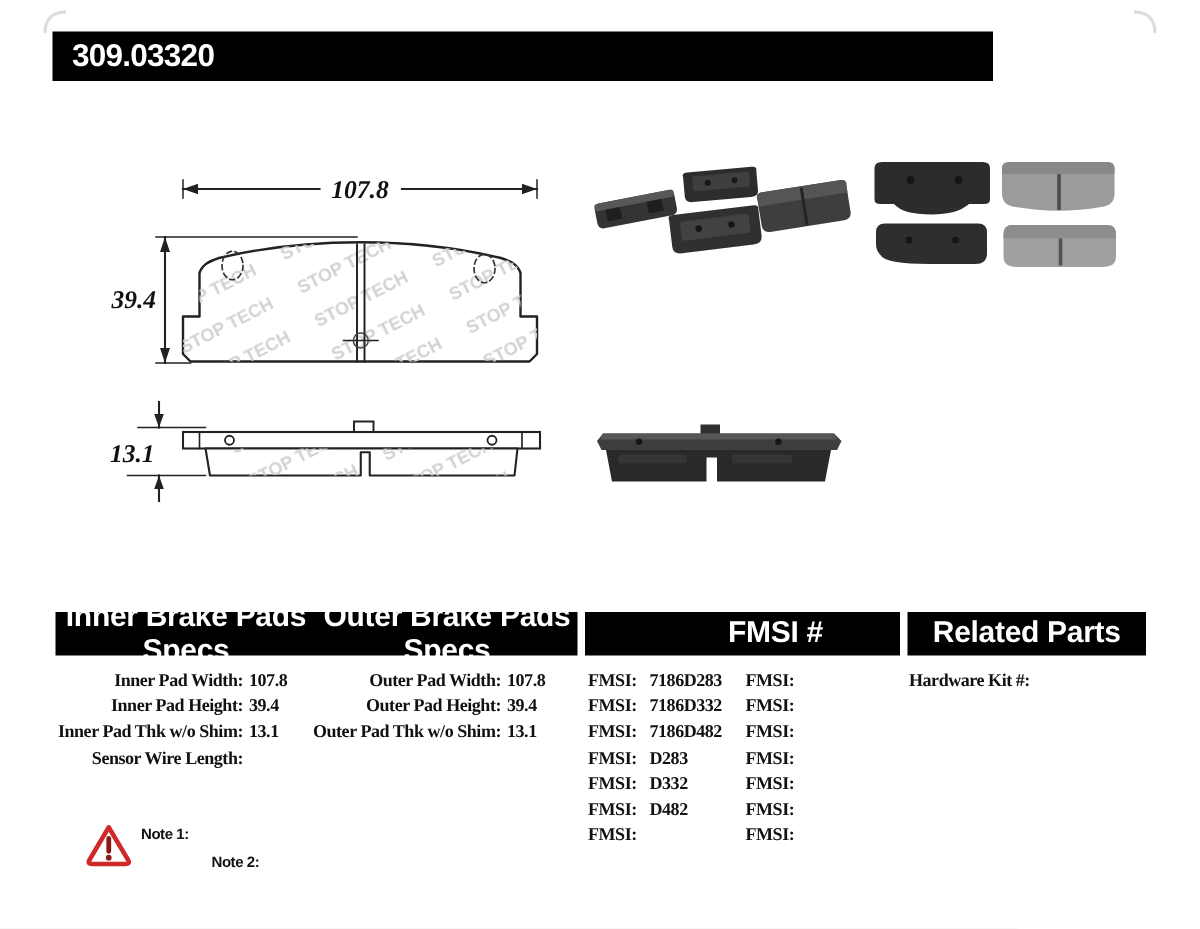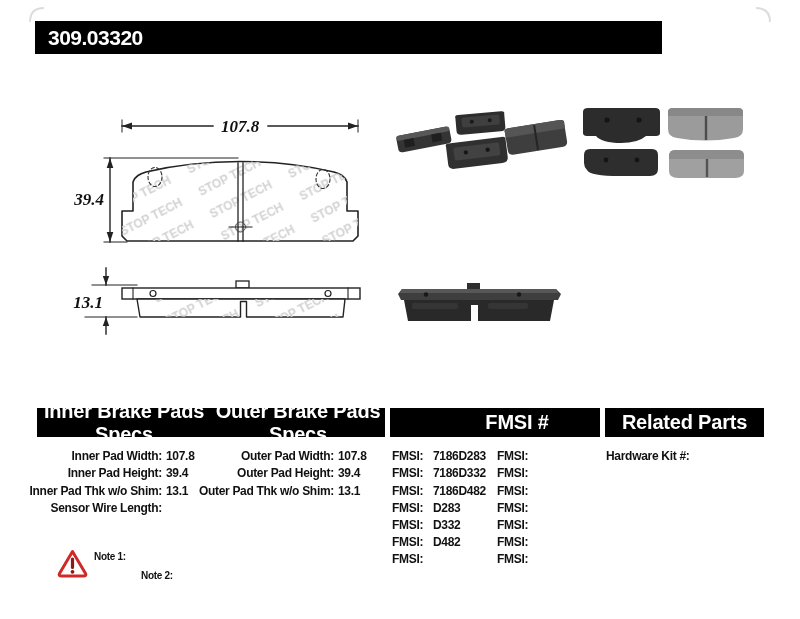--- a/index.html
+++ b/index.html
@@ -22,21 +22,21 @@
     position:absolute; top:408px; height:29px; background:#000; color:#fff;
     display:flex; align-items:center; justify-content:center;
     font-size:20px; font-weight:bold; letter-spacing:-0.2px;
   }
   .hdr1 { left:37px;  width:348px; }
   .hdr1 span { flex:1; text-align:center; }
   .hdr2 { left:390px; width:210px;padding-left:44px; }
   .hdr3 { left:605px; width:159px; }
   
   .col { position:absolute; top:446px; font-size:12px; font-weight:bold; letter-spacing:-0.3px; color:#111; }
-  .srow { display:flex; height:17.2px; align-items:flex-end; white-space:nowrap; }
+  .srow { display:flex; height:17.2px; align-items:flex-start; white-space:nowrap;font-family:Liberation Serif, serif; }
   .lbl { display:flex; justify-content:flex-end; white-space:nowrap; }
   .val { margin-left:4px; white-space:nowrap; }
   .inner { left:28px; }  .inner .lbl { width:134px; }
   .outer { left:200px; } .outer .lbl { width:134px; }
   .fmsiL { left:392px; } .fmsiR { left:497px; }
   .fmsiL .lbl, .fmsiR .lbl { width:35px; justify-content:flex-start; }
   .fmsiL .val, .fmsiR .val { margin-left:6px; }
   .rel { left:606px; }
   .rel .lbl { justify-content:flex-start; }
   

